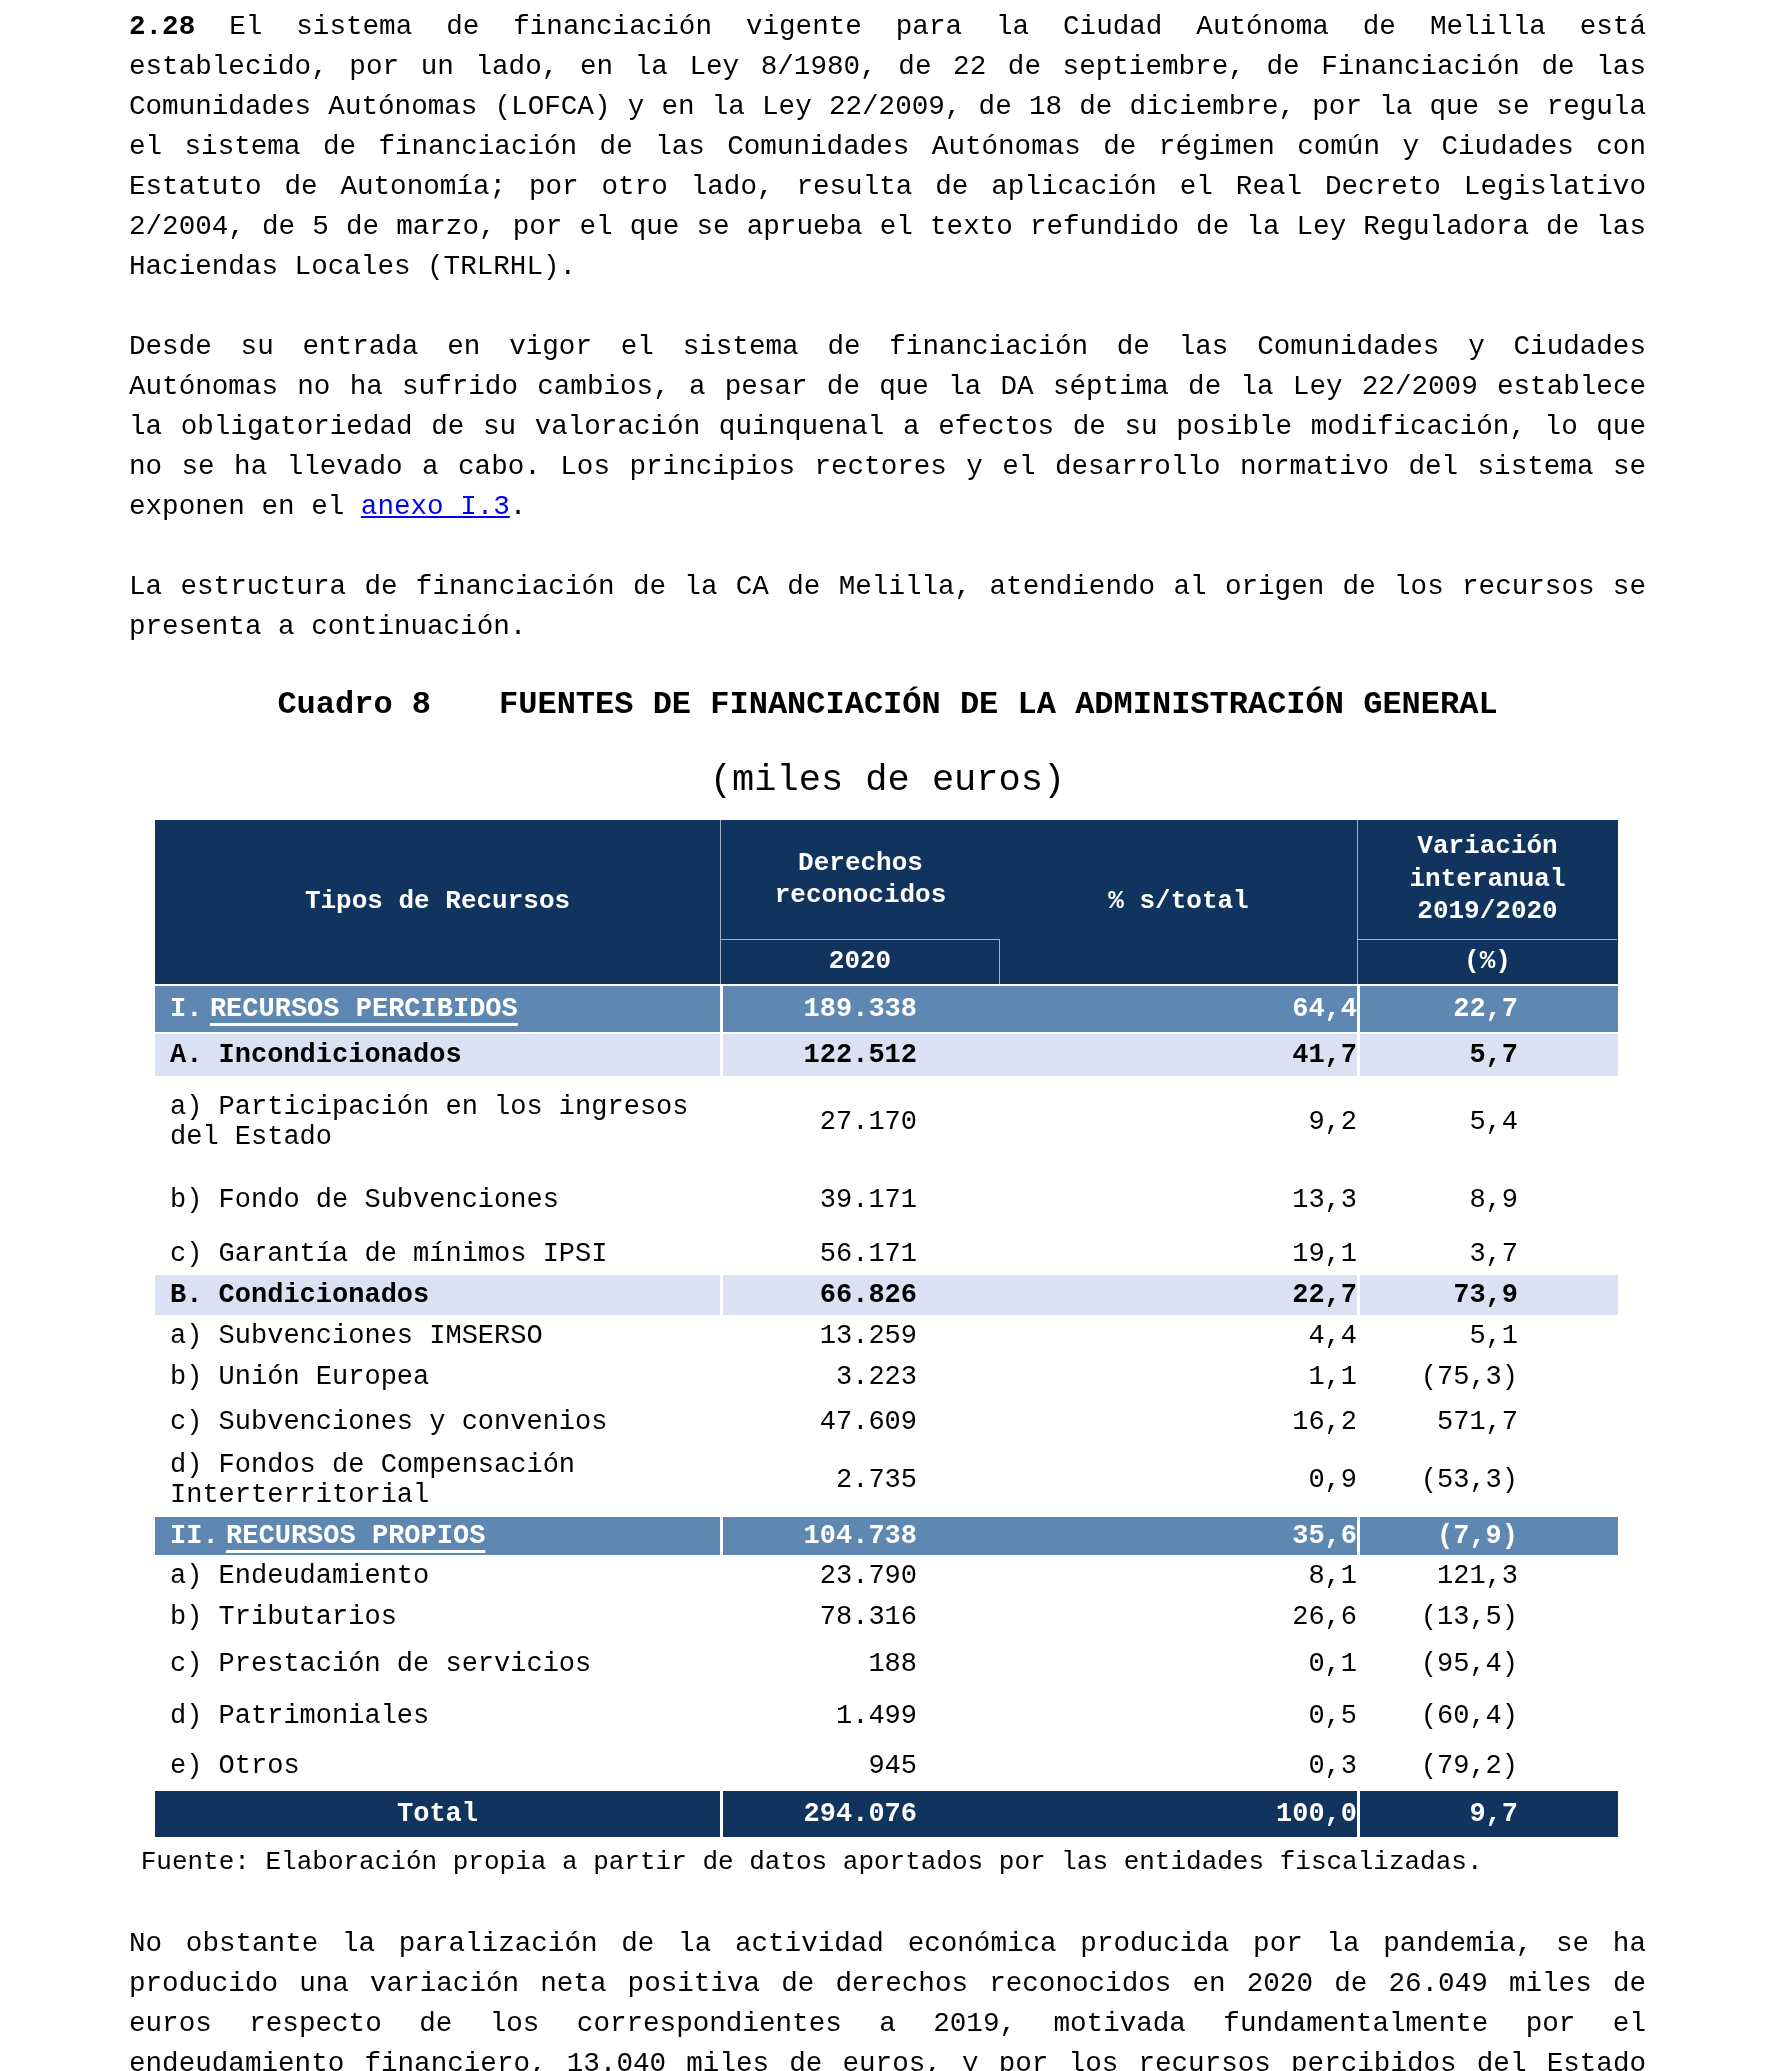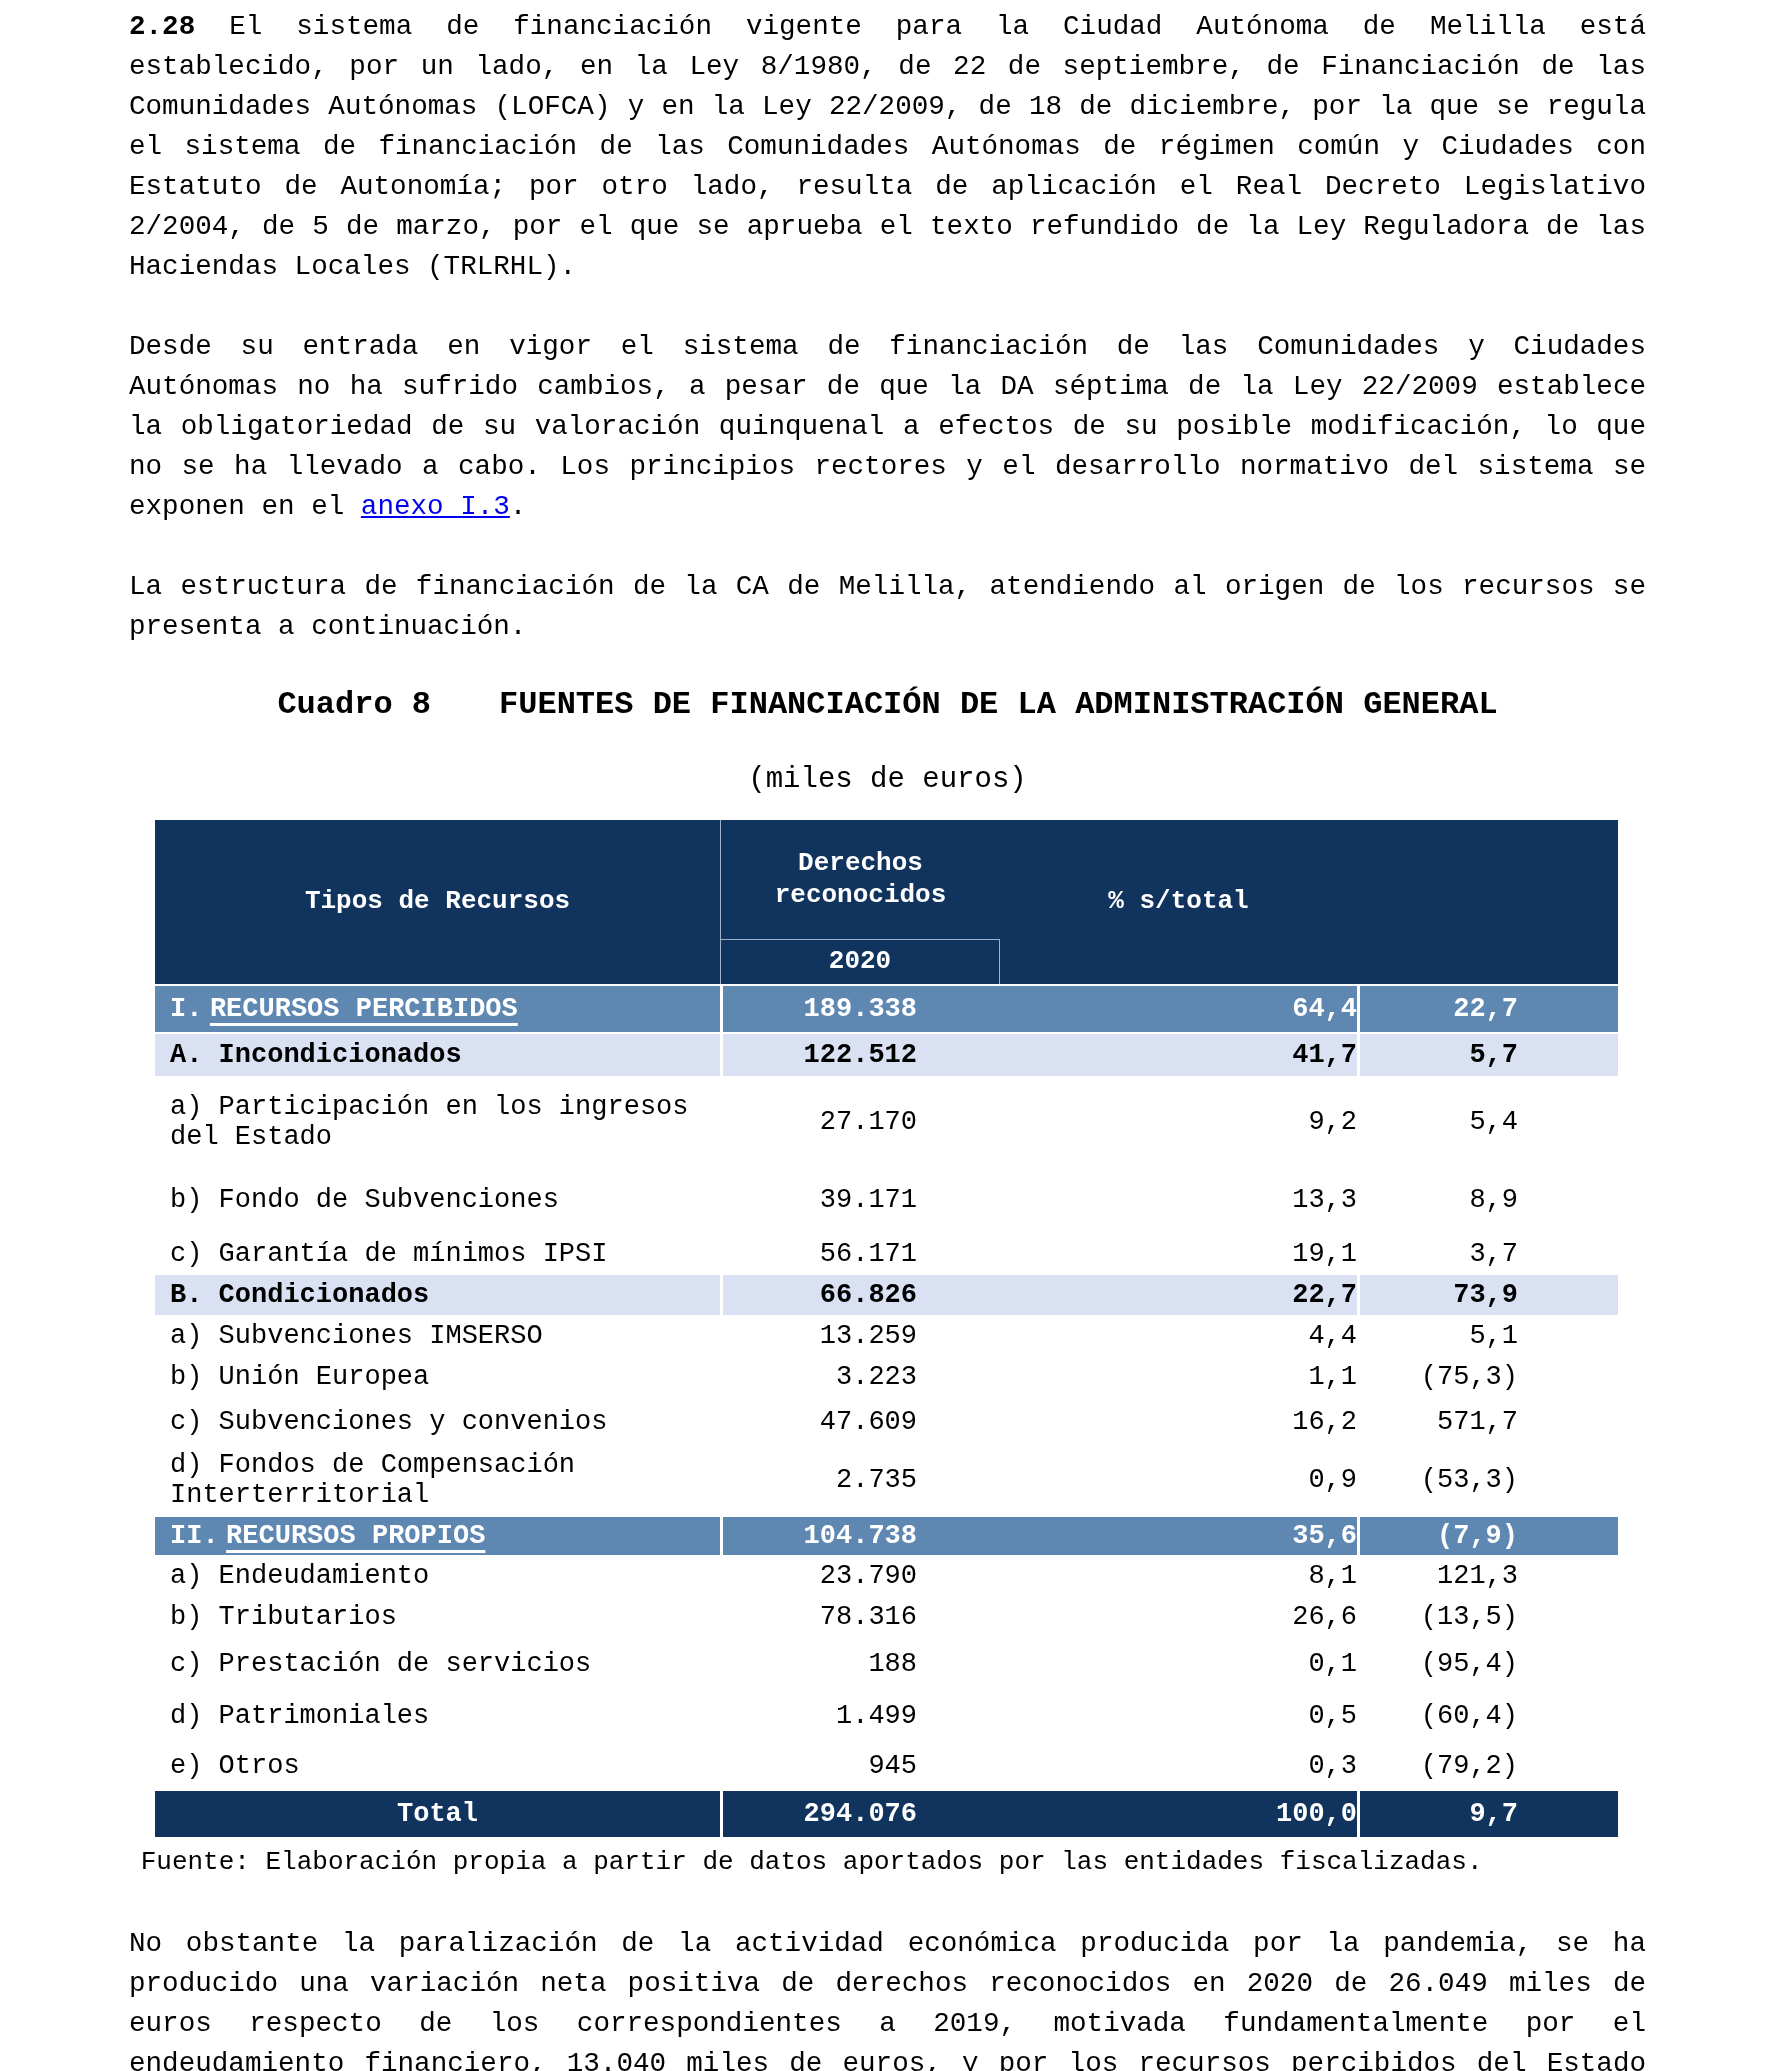--- a/index.html
+++ b/index.html
@@ -14,21 +14,21 @@
     margin:0 0 40px 0;
   }
   p.body .para-num{font-weight:bold;}
   a.doclink{color:#0000EE;text-decoration:underline;cursor:pointer;}
   .caption{
     display:flex;justify-content:center;gap:68px;
     font-weight:bold;font-size:32px;line-height:40px;
     margin:38px 0 0 0;
   }
   .units{
-    text-align:center;font-size:29px;line-height:40px;
+    text-align:center;font-size:37px;line-height:40px;
     margin:35px 0 20px 0;
   }
 
   
   .cuadro{width:1463px;margin-left:26px;}
   .thead{
     display:flex;height:166px;background:#11345F;color:#fff;
     font-weight:bold;font-size:26px;line-height:1.25;
     border-bottom:2.5px solid #fff;box-sizing:border-box;
   }
@@ -94,20 +94,24 @@
 
   <div class="cuadro">
 
     <div class="thead">
       <div class="hc hc1">Tipos de Recursos</div>
       <div class="hc hc2">
         <div class="hc-top">Derechos reconocidos</div>
         <div class="hc-bot">2020</div>
       </div>
       <div class="hc hc3">% s/total</div>
+      <div class="hc hc4">
+        <div class="hc-top">Variación interanual 2019/2020</div>
+        <div class="hc-bot">(%)</div>
+      </div>
     </div>
 
     <div class="trow sec" style="height:48px">
       <div class="c c1">
           <span class="pref">I.</span>
           <span class="ul">RECURSOS PERCIBIDOS</span>
         </div>
       <div class="c c2 num">189.338</div>
       <div class="c c3 num">64,4</div>
       <div class="c c4 num">22,7</div>

